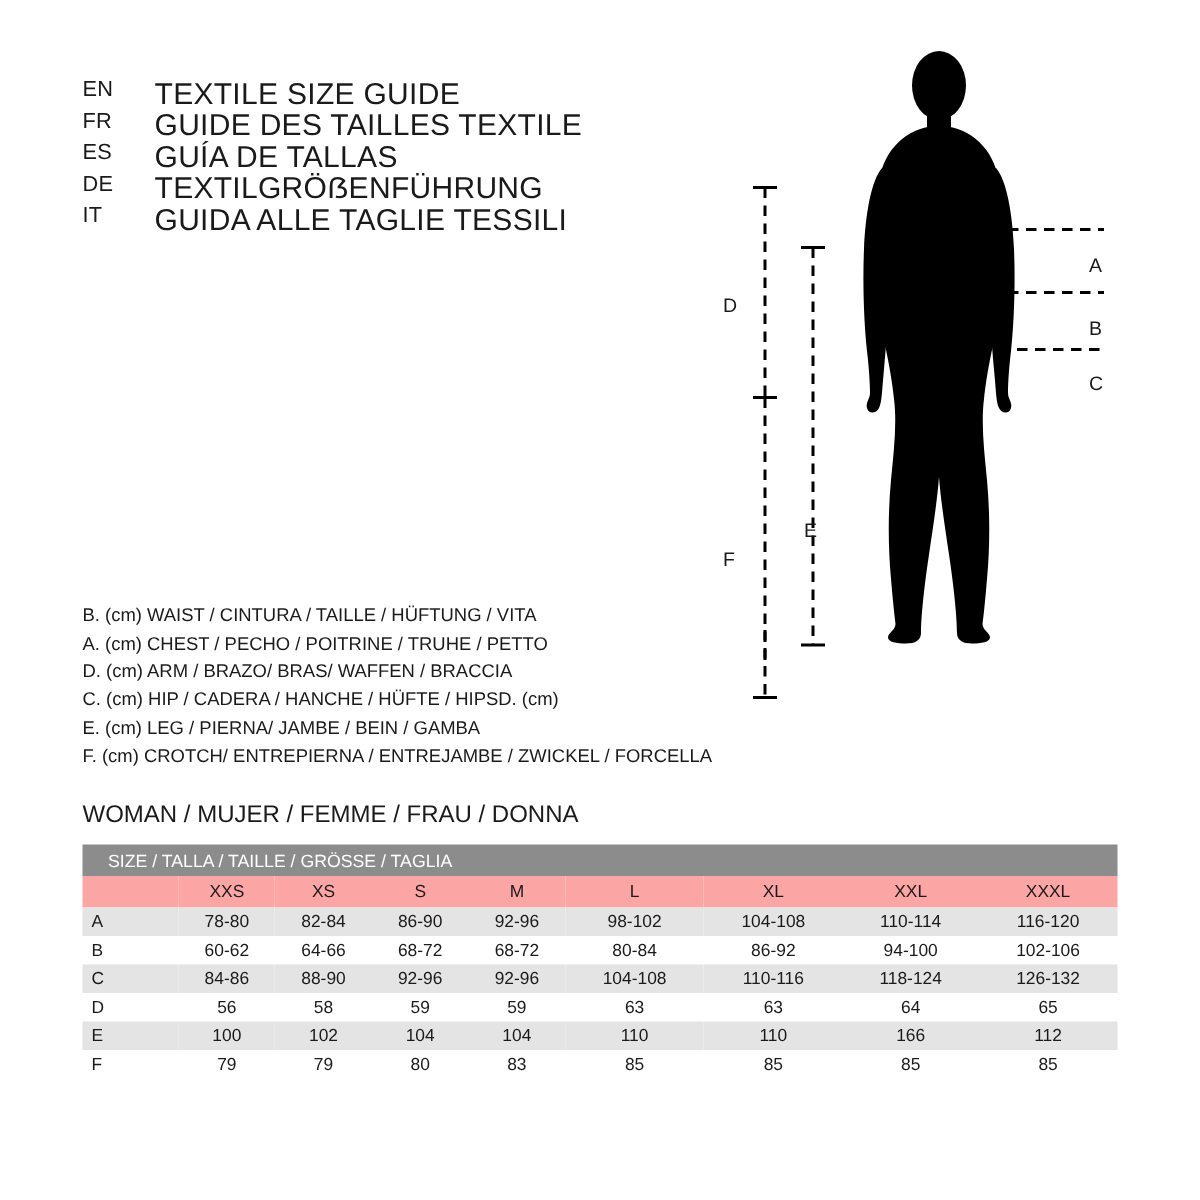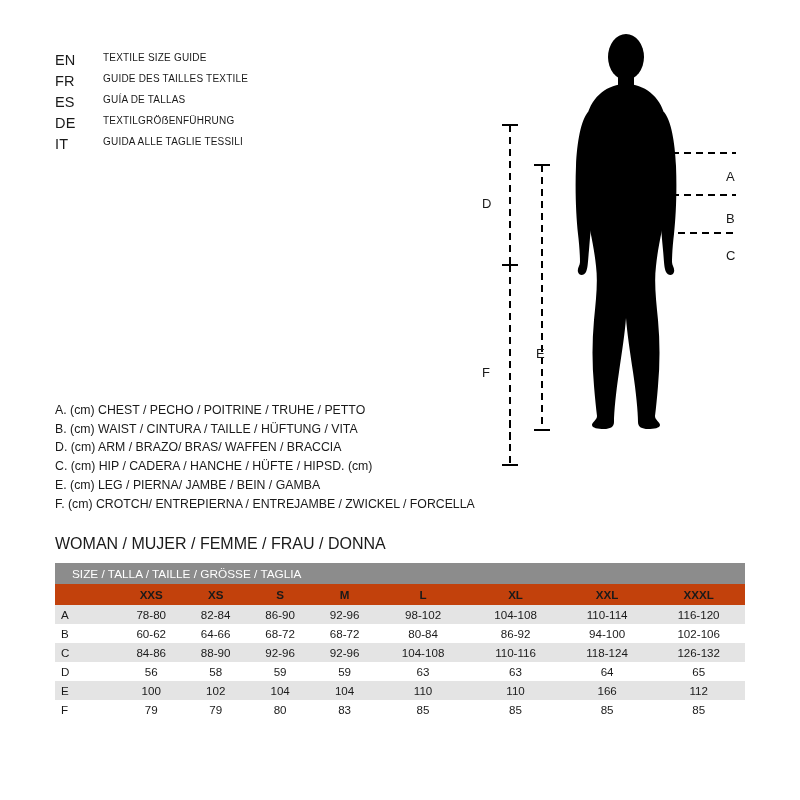--- a/index.html
+++ b/index.html
@@ -27,21 +27,21 @@
     display: flex;
     align-items: flex-start;
     height: 21px;
   }
   .title-lang {
     width: 48px;
     font-size: 14.5px;
     letter-spacing: 0.2px;
   }
   .title-text {
-    font-size: 10px;
+    font-size: 20px;
     letter-spacing: 0.2px;
   }
 
   
   .legend {
     position: absolute;
     left: 55px;
     top: 401px;
     width: 520px;
   }
@@ -74,23 +74,22 @@
   }
   .size-table tr.band-head td {
     background: #8c8c8c;
     color: #ffffff;
     text-align: left;
     padding-left: 17px;
     height: 21px;
     font-size: 11.8px;
   }
   .size-table tr.header-row td {
-    background: #c2410c;
+    background: #fca5a5;
     height: 21px;
-    font-weight: bold;
   }
   .size-table tr.shade td { background: #e4e4e4; }
   .size-table tr.plain td { background: #ffffff; }
   .size-table td.rowlabel {
     text-align: left;
     padding-left: 6px;
     width: 58px;
   }
 
   
@@ -232,22 +231,22 @@
 <svg width="120" height="120" style="position:absolute;left:440px;top:420px;">
   <g stroke="#000000" stroke-width="2" stroke-dasharray="7 5" fill="none">
     <line x1="70" y1="0" x2="70" y2="45"></line>
   </g>
   <g stroke="#000000" stroke-width="2" fill="none">
     <line x1="62" y1="45" x2="78" y2="45"></line>
   </g>
 </svg>
 
 <div class="legend">
+  <div class="legend-row">B. (cm) WAIST / CINTURA / TAILLE / HÜFTUNG / VITA</div>
   <div class="legend-row">A. (cm) CHEST / PECHO / POITRINE / TRUHE / PETTO</div>
-  <div class="legend-row">B. (cm) WAIST / CINTURA / TAILLE / HÜFTUNG / VITA</div>
   <div class="legend-row">D. (cm) ARM / BRAZO/ BRAS/ WAFFEN / BRACCIA</div>
   <div class="legend-row">C. (cm) HIP / CADERA / HANCHE / HÜFTE / HIPSD. (cm)</div>
   <div class="legend-row">E. (cm) LEG / PIERNA/ JAMBE / BEIN / GAMBA</div>
   <div class="legend-row">F. (cm) CROTCH/ ENTREPIERNA / ENTREJAMBE / ZWICKEL / FORCELLA</div>
 </div>
 
 <div class="woman-row">WOMAN / MUJER / FEMME / FRAU / DONNA</div>
 
 <table class="size-table">
   <tbody>

